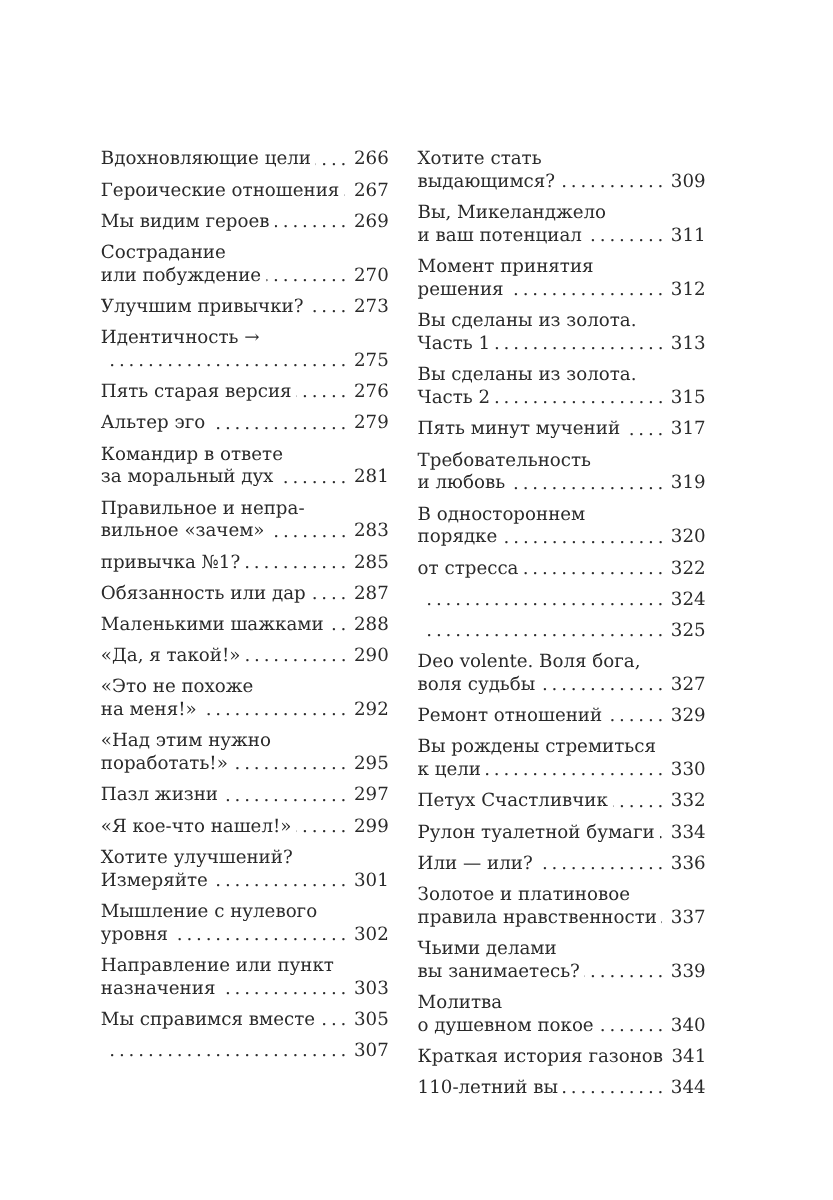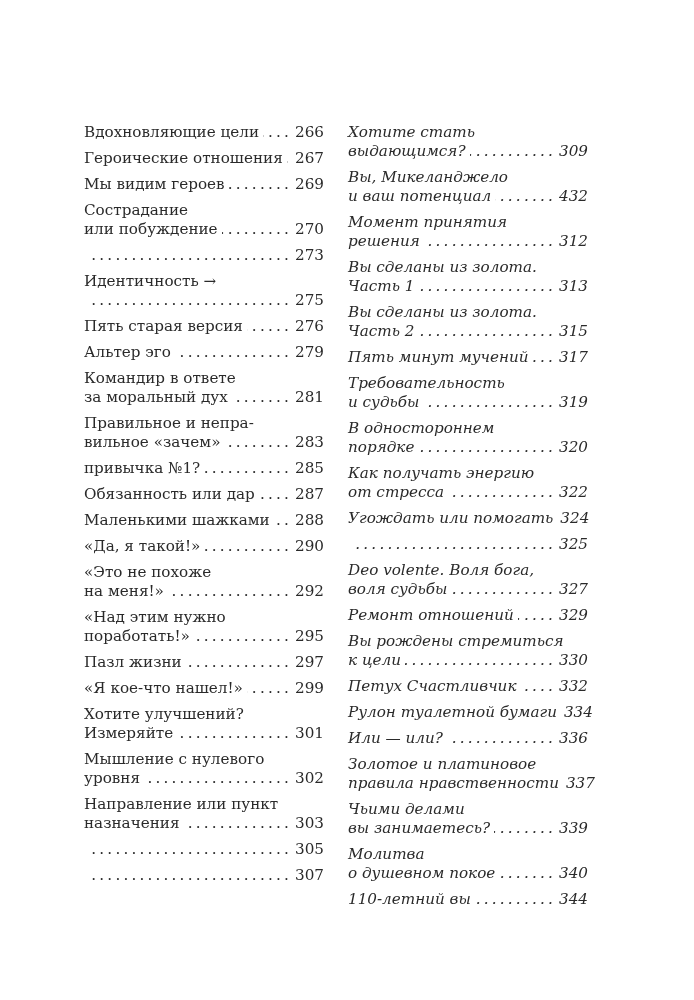--- a/index.html
+++ b/index.html
@@ -4,21 +4,21 @@
 <style>
   html, body { margin: 0; padding: 0; }
   body {
     width: 694px; height: 1000px; background: #ffffff; position: relative; overflow: hidden;
     font-family: "DejaVu Serif", "Liberation Serif", serif;
     color: #2a2a2a;
   }
   .page { position: absolute; left: 0; top: 0; width: 694px; height: 1000px; }
   .col { position: absolute; top: 79px; margin-top: 44px; }
   .col.left { left: 84px; width: 240px; }
-  .col.right { left: 348px; width: 240px; font-style: italic; }
+  .col.right { left: 348px; width: 240px; }
   .entry { margin: 0 0 7px 0; font-size: 15.2px; line-height: 19px; }
   .line1 { display: block; white-space: nowrap; }
   .last { display: flex; align-items: baseline; white-space: nowrap; }
   .last .txt { flex: 0 0 auto; }
   .last .dots {
     flex: 1 1 auto; overflow: hidden; white-space: nowrap; letter-spacing: 3.2px;
     text-align: right; direction: rtl; margin: 0 3px 0 4px;
   }
   .last .pg { flex: 0 0 auto; }
 </style>
@@ -51,20 +51,21 @@
       <div class="entry">
         <span class="line1">Сострадание</span>
         <div class="last">
           <span class="txt">или побуждение</span>
           <span class="dots">............................................................</span>
           <span class="pg">270</span>
         </div>
       </div>
       <div class="entry">
         <div class="last">
+          <span class="txt">Улучшим привычки?</span>
           <span class="dots">............................................................</span>
           <span class="pg">273</span>
         </div>
       </div>
       <div class="entry">
         <span class="line1">Идентичность →</span>
         <div class="last">
           <span class="dots">............................................................</span>
           <span class="pg">275</span>
         </div>
@@ -176,20 +177,21 @@
       <div class="entry">
         <span class="line1">Направление или пункт</span>
         <div class="last">
           <span class="txt">назначения</span>
           <span class="dots">............................................................</span>
           <span class="pg">303</span>
         </div>
       </div>
       <div class="entry">
         <div class="last">
+          <span class="txt">Мы справимся вместе</span>
           <span class="dots">............................................................</span>
           <span class="pg">305</span>
         </div>
       </div>
       <div class="entry">
         <div class="last">
           <span class="dots">............................................................</span>
           <span class="pg">307</span>
         </div>
       </div>
@@ -201,21 +203,21 @@
           <span class="txt">выдающимся?</span>
           <span class="dots">............................................................</span>
           <span class="pg">309</span>
         </div>
       </div>
       <div class="entry">
         <span class="line1">Вы, Микеланджело</span>
         <div class="last">
           <span class="txt">и ваш потенциал</span>
           <span class="dots">............................................................</span>
-          <span class="pg">432</span>
+          <span class="pg">311</span>
         </div>
       </div>
       <div class="entry">
         <span class="line1">Момент принятия</span>
         <div class="last">
           <span class="txt">решения</span>
           <span class="dots">............................................................</span>
           <span class="pg">312</span>
         </div>
       </div>
@@ -238,44 +240,42 @@
       <div class="entry">
         <div class="last">
           <span class="txt">Пять минут мучений</span>
           <span class="dots">............................................................</span>
           <span class="pg">317</span>
         </div>
       </div>
       <div class="entry">
         <span class="line1">Требовательность</span>
         <div class="last">
-          <span class="txt">и судьбы</span>
+          <span class="txt">и любовь</span>
           <span class="dots">............................................................</span>
           <span class="pg">319</span>
         </div>
       </div>
       <div class="entry">
         <span class="line1">В одностороннем</span>
         <div class="last">
           <span class="txt">порядке</span>
           <span class="dots">............................................................</span>
           <span class="pg">320</span>
         </div>
       </div>
       <div class="entry">
-        <span class="line1">Как получать энергию</span>
         <div class="last">
           <span class="txt">от стресса</span>
           <span class="dots">............................................................</span>
           <span class="pg">322</span>
         </div>
       </div>
       <div class="entry">
         <div class="last">
-          <span class="txt">Угождать или помогать</span>
           <span class="dots">............................................................</span>
           <span class="pg">324</span>
         </div>
       </div>
       <div class="entry">
         <div class="last">
           <span class="dots">............................................................</span>
           <span class="pg">325</span>
         </div>
       </div>
@@ -338,20 +338,27 @@
           <span class="dots">............................................................</span>
           <span class="pg">339</span>
         </div>
       </div>
       <div class="entry">
         <span class="line1">Молитва</span>
         <div class="last">
           <span class="txt">о душевном покое</span>
           <span class="dots">............................................................</span>
           <span class="pg">340</span>
+        </div>
+      </div>
+      <div class="entry">
+        <div class="last">
+          <span class="txt">Краткая история газонов</span>
+          <span class="dots">............................................................</span>
+          <span class="pg">341</span>
         </div>
       </div>
       <div class="entry">
         <div class="last">
           <span class="txt">110-летний вы</span>
           <span class="dots">............................................................</span>
           <span class="pg">344</span>
         </div>
       </div>
     </div>

